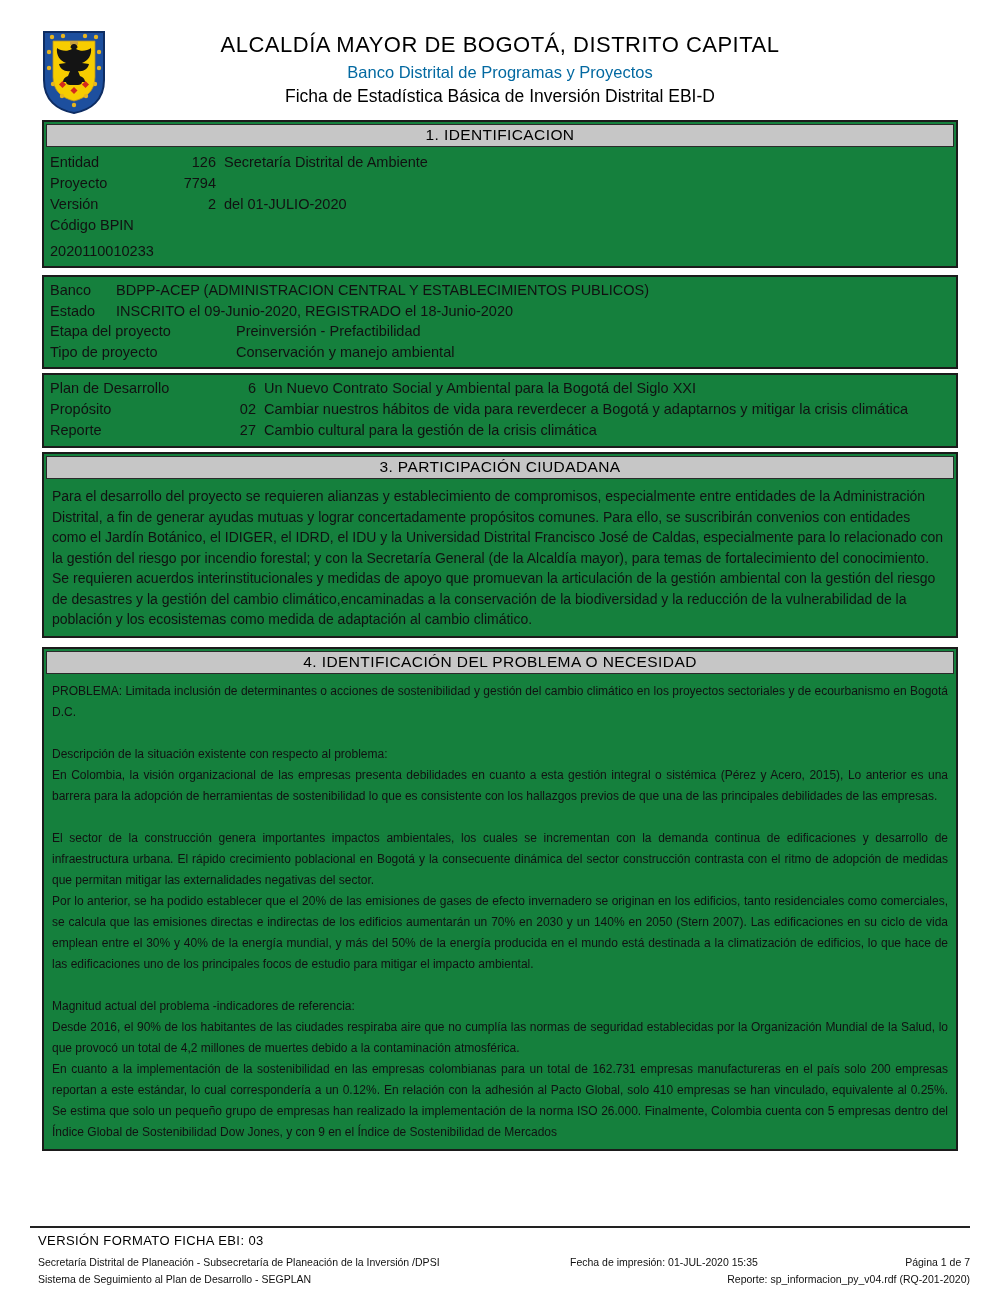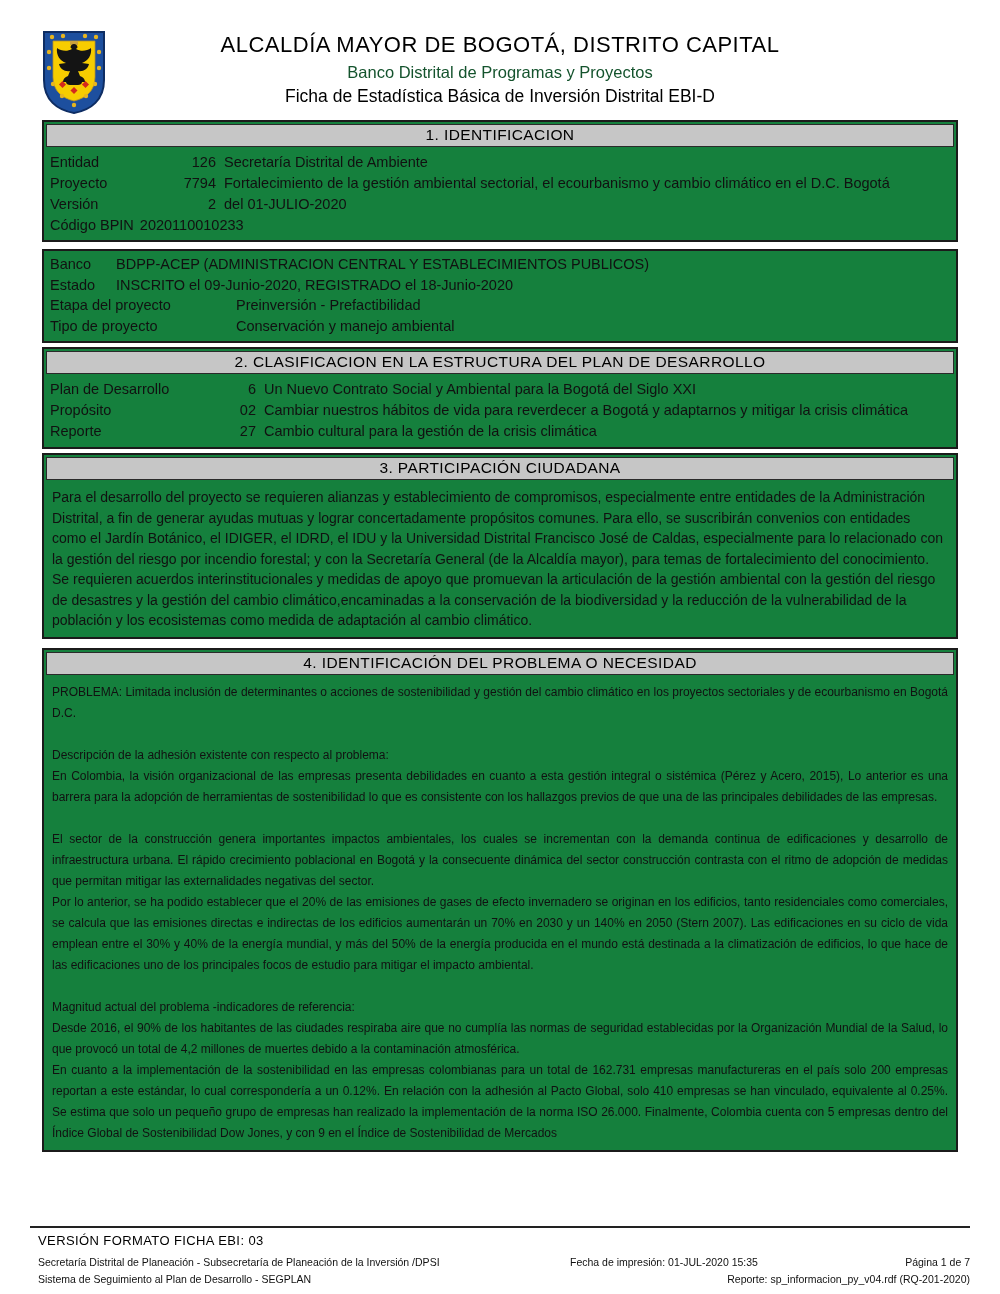--- a/index.html
+++ b/index.html
@@ -7,39 +7,39 @@
   .page {
     width: 1000px; height: 1294px; background: #ffffff; position: relative;
     overflow: hidden; margin: 0 auto;
     font-family: Liberation Sans, sans-serif; color: #111;
   }
   
   .doc-header { position: relative; height: 120px; padding-top: 30px; }
   .logo { position: absolute; left: 40px; top: 28px; width: 68px; height: 88px; }
   .titles { text-align: center; padding: 2px 120px 0 120px; }
   .title-main { font-size: 22px; letter-spacing: 0.5px; font-weight: 500; color:#000; }
-  .title-sub1 { font-size: 16.5px; margin-top: 5px; font-weight: 500; color:#14532d; }
+  .title-sub1 { font-size: 16.5px; margin-top: 5px; font-weight: 500; color:#0369a1; }
   .title-sub2 { font-size: 17.5px; margin-top: 4px; font-weight: 500; color:#000; }
   
   .content { margin: 0 42px; }
   .box { border: 2px solid #1b1b1b; background: #15803d; }
   .mb7 { margin-bottom: 7px; } .mb4 { margin-bottom: 4px; } .mb9 { margin-bottom: 9px; }
   .bar {
     background: #c6c6c6; border: 1px solid #2a2a2a; margin: 2px;
     text-align: center; font-size: 15.5px; letter-spacing: 0.4px;
     padding: 1px 0 2px 0; color: #000; font-weight: 500;
   }
   .rows { padding: 3px 8px 5px 6px; }
   .grid1 { display: grid; grid-template-columns: 112px 46px 1fr; column-gap: 8px;
            font-size: 14.5px; line-height: 20px; margin-bottom: 1px; }
   .grid2 { display: grid; grid-template-columns: 168px 30px 1fr; column-gap: 8px;
            font-size: 14.5px; line-height: 20px; margin-bottom: 1px; }
   .code { text-align: right; white-space: nowrap; }
   .val-just { text-align: justify; }
-  .inline-row { display: flex; gap: 6px; font-size: 14.5px; line-height: 20px; }
+  .inline-row { display: flex; gap: 6px; font-size: 14.5px; line-height: 20px; flex-direction: column; }
   .kv { display: flex; font-size: 14.5px; line-height: 20.5px; }
   .kv .k-narrow { width: 66px; flex: 0 0 66px; }
   .kv .k-wide { width: 186px; flex: 0 0 186px; }
   .paras { padding: 5px 8px 6px 8px; }
   .p3 { font-size: 14px; line-height: 20.5px; text-align: left; }
   .p4 { font-size: 12px; line-height: 21px; text-align: justify; }
   .gap-before { margin-top: 21px; }
   
   .doc-footer { position: absolute; left: 30px; right: 30px; bottom: 6px; }
   .footer-rule { border-top: 2px solid #222; margin-bottom: 5px; }
@@ -95,21 +95,20 @@
       <div class="bar">1. IDENTIFICACION</div>
       <div class="rows">
         <div class="grid1">
           <div>Entidad</div>
           <div class="code">126</div>
           <div>Secretaría Distrital de Ambiente</div>
         </div>
         <div class="grid1">
           <div>Proyecto</div>
           <div class="code">7794</div>
-          <div class="val-just">Fortalecimiento de la gestión ambiental sectorial, el ecourbanismo y cambio climático en el D.C. Bogotá</div>
         </div>
         <div class="grid1">
           <div>Versión</div>
           <div class="code">2</div>
           <div>del 01-JULIO-2020</div>
         </div>
         <div class="inline-row">
           <div>Código BPIN</div>
           <div>2020110010233</div>
         </div>
@@ -131,21 +130,20 @@
           <div>Preinversión - Prefactibilidad</div>
         </div>
         <div class="kv">
           <div class="k-wide">Tipo de proyecto</div>
           <div>Conservación y manejo ambiental</div>
         </div>
       </div>
     </div>
 
     <div class="box mb4">
-      <div class="bar">2. CLASIFICACION EN LA ESTRUCTURA DEL PLAN DE DESARROLLO</div>
       <div class="rows">
         <div class="grid2">
           <div>Plan de Desarrollo</div>
           <div class="code">6</div>
           <div>Un Nuevo Contrato Social y Ambiental para la Bogotá del Siglo XXI</div>
         </div>
         <div class="grid2">
           <div>Propósito</div>
           <div class="code">02</div>
           <div>Cambiar nuestros hábitos de vida para reverdecer a Bogotá y adaptarnos y mitigar la crisis climática</div>
@@ -163,21 +161,21 @@
       <div class="paras">
         <p class="p3">Para el desarrollo del proyecto se requieren alianzas y establecimiento de compromisos, especialmente entre entidades de la Administración Distrital, a fin de generar ayudas mutuas y lograr concertadamente propósitos comunes. Para ello, se suscribirán convenios con entidades como el Jardín Botánico, el IDIGER, el IDRD, el IDU y la Universidad Distrital Francisco José de Caldas, especialmente para lo relacionado con la gestión del riesgo por incendio forestal; y con la Secretaría General (de la Alcaldía mayor), para temas de fortalecimiento del conocimiento.</p>
         <p class="p3">Se requieren acuerdos interinstitucionales y medidas de apoyo que promuevan la articulación de la gestión ambiental con la gestión del riesgo de desastres y la gestión del cambio climático,encaminadas a la conservación de la biodiversidad y la reducción de la vulnerabilidad de la población y los ecosistemas como medida de adaptación al cambio climático.</p>
       </div>
     </div>
 
     <div class="box">
       <div class="bar">4. IDENTIFICACIÓN DEL PROBLEMA O NECESIDAD</div>
       <div class="paras">
         <p class="p4">PROBLEMA: Limitada inclusión de determinantes o acciones de sostenibilidad y gestión del cambio climático en los proyectos sectoriales y de ecourbanismo en Bogotá D.C.</p>
-        <p class="p4 gap-before">Descripción de la adhesión existente con respecto al problema:</p>
+        <p class="p4 gap-before">Descripción de la situación existente con respecto al problema:</p>
         <p class="p4">En Colombia, la visión organizacional de las empresas presenta debilidades en cuanto a esta gestión integral o sistémica (Pérez y Acero, 2015), Lo anterior es una barrera para la adopción de herramientas de sostenibilidad lo que es consistente con los hallazgos previos de que una de las principales debilidades de las empresas.</p>
         <p class="p4 gap-before">El sector de la construcción genera importantes impactos ambientales, los cuales se incrementan con la demanda continua de edificaciones y desarrollo de infraestructura urbana. El rápido crecimiento poblacional en Bogotá y la consecuente dinámica del sector construcción contrasta con el ritmo de adopción de medidas que permitan mitigar las externalidades negativas del sector.</p>
         <p class="p4">Por lo anterior, se ha podido establecer que el 20% de las emisiones de gases de efecto invernadero se originan en los edificios, tanto residenciales como comerciales, se calcula que las emisiones directas e indirectas de los edificios aumentarán un 70% en 2030 y un 140% en 2050 (Stern 2007). Las edificaciones en su ciclo de vida emplean entre el 30% y 40% de la energía mundial, y más del 50% de la energía producida en el mundo está destinada a la climatización de edificios, lo que hace de las edificaciones uno de los principales focos de estudio para mitigar el impacto ambiental.</p>
         <p class="p4 gap-before">Magnitud actual del problema -indicadores de referencia:</p>
         <p class="p4">Desde 2016, el 90% de los habitantes de las ciudades respiraba aire que no cumplía las normas de seguridad establecidas por la Organización Mundial de la Salud, lo que provocó un total de 4,2 millones de muertes debido a la contaminación atmosférica.</p>
         <p class="p4">En cuanto a la implementación de la sostenibilidad en las empresas colombianas para un total de 162.731 empresas manufactureras en el país solo 200 empresas reportan a este estándar, lo cual correspondería a un 0.12%. En relación con la adhesión al Pacto Global, solo 410 empresas se han vinculado, equivalente al 0.25%. Se estima que solo un pequeño grupo de empresas han realizado la implementación de la norma ISO 26.000. Finalmente, Colombia cuenta con 5 empresas dentro del Índice Global de Sostenibilidad Dow Jones, y con 9 en el Índice de Sostenibilidad de Mercados</p>
       </div>
     </div>
 
   </div>

